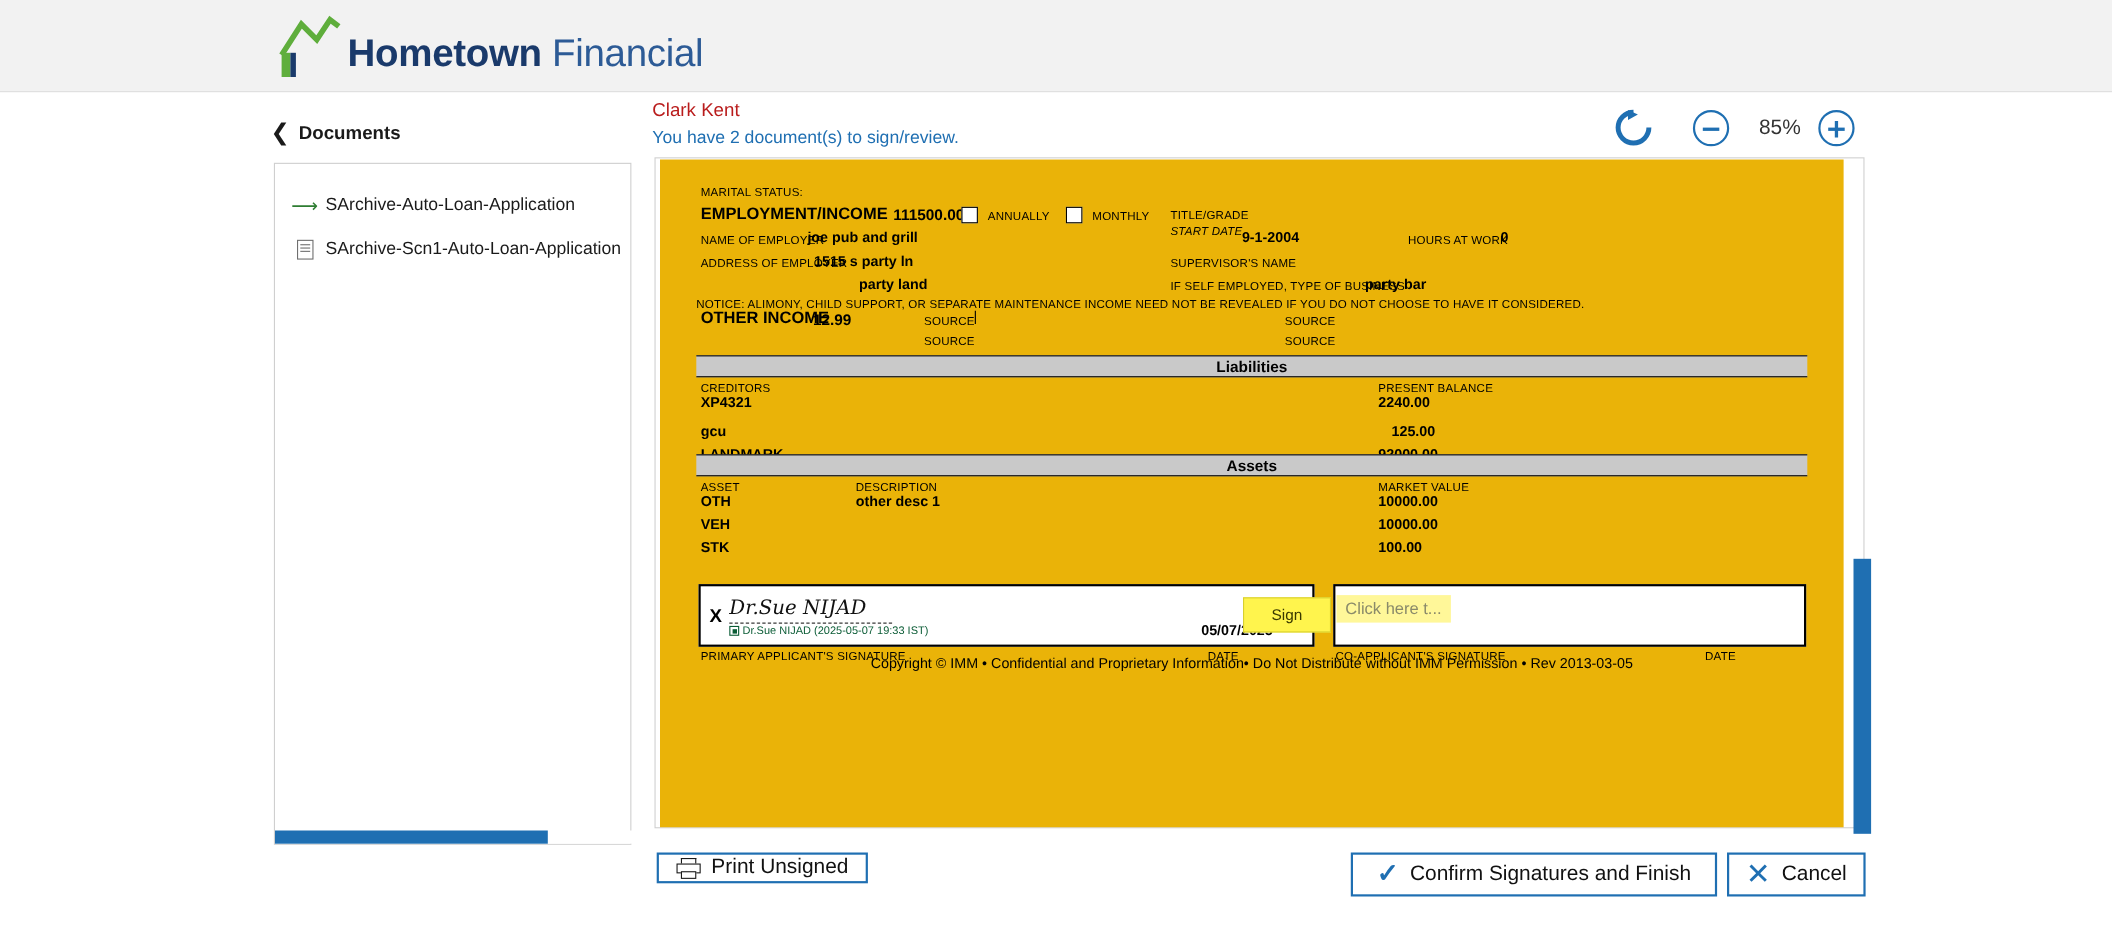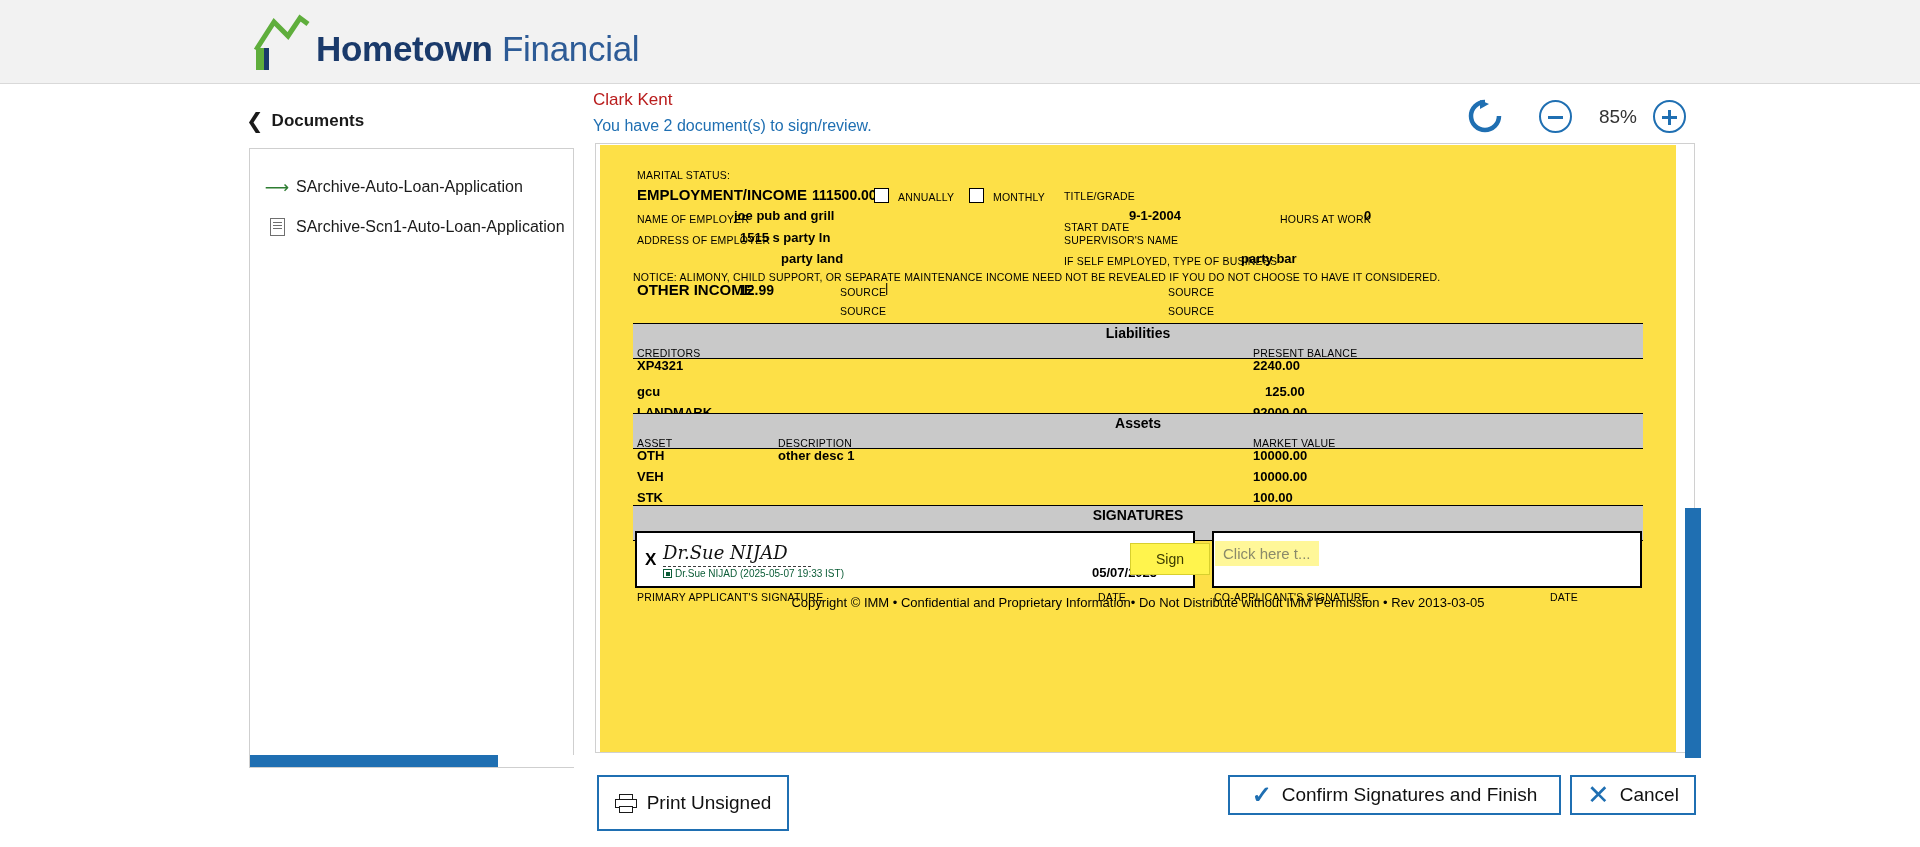--- a/index.html
+++ b/index.html
@@ -159,21 +159,21 @@
   .viewer {
     position: absolute; left: 595px; top: 143px;
     width: 1100px; height: 610px;
     background: #ffffff;
     border: 1px solid #d0d0d0;
     overflow: hidden;
   }
   .page {
     position: absolute; left: 4px; top: 1px;
     width: 1076px; height: 610px;
-    background: #fde047;
+    background: #eab308;
     font-family: "Liberation Sans", sans-serif;
     color: #000;
   }
   .vscroll {
     position: absolute; left: 1685px; top: 508px;
     width: 16px; height: 250px;
     background: #1f6fb2;
     cursor: pointer;
   }
 
@@ -182,21 +182,21 @@
   .val { font-size: 14px; font-weight: bold; }
   .val-sm { font-size: 13px; font-weight: bold; }
   .band {
     position: absolute;
     background: #c9c9c9;
     border-top: 1px solid #000;
     border-bottom: 1px solid #000;
     text-align: center;
     font-size: 14px; font-weight: bold;
     line-height: 19px;
-    height: 36px;
+    height: 20px;
   }
   .cb {
     position: absolute;
     width: 15px; height: 15px;
     border: 1.6px solid #000;
     background: #fff;
   }
   .abs { position: absolute; }
 
   
@@ -270,21 +270,21 @@
   .btn {
     position: absolute;
     background: #ffffff;
     border: 2px solid #1f6fb2;
     display: flex; align-items: center; justify-content: center;
     font-size: 19px;
     color: #111;
     cursor: pointer;
     gap: 10px;
   }
-  #print-unsigned { left: 597px; top: 775px; width: 192px; height: 56px; }
+  #print-unsigned { left: 597px; top: 775px; width: 192px; height: 28px; }
   #confirm-btn    { left: 1228px; top: 775px; width: 333px; height: 40px; }
   #cancel-btn     { left: 1570px; top: 775px; width: 126px; height: 40px; }
 
   .printer-ic { width: 22px; height: 19px; position: relative; }
   .printer-ic .body {
     position: absolute; left: 0; top: 5px;
     width: 22px; height: 9px;
     border: 1.8px solid #1a1a1a;
     background: #fff;
   }
@@ -370,21 +370,21 @@
       <div class="cb" style="left:274px; top:43px;"></div>
       <div class="abs lbl" style="left:298px; top:46px;">ANNUALLY</div>
       <div class="cb" style="left:369px; top:43px;"></div>
       <div class="abs lbl" style="left:393px; top:46px;">MONTHLY</div>
 
       <div class="abs lbl" style="left:464px; top:45px;">TITLE/GRADE</div>
 
       <div class="abs lbl" style="left:37px; top:68px;">NAME OF EMPLOYER</div>
       <div class="abs val-sm" style="left:134px; top:63px;">joe pub and grill</div>
 
-      <div class="abs lbl" style="left:464px; top:76px;">START DATE</div>
+      <div class="abs lbl" style="left:464px; top:60px;font-style:italic;">START DATE</div>
       <div class="abs val-sm" style="left:529px; top:63px;">9-1-2004</div>
       <div class="abs lbl" style="left:680px; top:68px;">HOURS AT WORK</div>
       <div class="abs val-sm" style="left:764px; top:63px;">0</div>
 
       <div class="abs lbl" style="left:37px; top:89px;">ADDRESS OF EMPLOYER</div>
       <div class="abs val-sm" style="left:140px; top:85px;">1515 s party ln</div>
       <div class="abs val-sm" style="left:181px; top:106px;">party land</div>
 
       <div class="abs lbl" style="left:464px; top:89px;">SUPERVISOR'S NAME</div>
       <div class="abs lbl" style="left:464px; top:110px;">IF SELF EMPLOYED, TYPE OF BUSINESS</div>
@@ -421,21 +421,20 @@
       <div class="abs val-sm" style="left:653px; top:303px;">10000.00</div>
 
       <div class="abs val-sm" style="left:37px; top:324px;">VEH</div>
       <div class="abs val-sm" style="left:178px; top:324px;"></div>
       <div class="abs val-sm" style="left:653px; top:324px;">10000.00</div>
 
       <div class="abs val-sm" style="left:37px; top:345px;">STK</div>
       <div class="abs val-sm" style="left:178px; top:345px;"></div>
       <div class="abs val-sm" style="left:653px; top:345px;">100.00</div>
 
-      <div class="band" style="left:33px; top:360px; width:1010px;">SIGNATURES</div>
 
       <div class="sigbox" style="left:35px; top:386px; width:560px; height:57px;">
         <span class="sig-x" style="left:8px; top:17px;">X</span>
         <span class="sig-script" style="left:26px; top:9px;">Dr.Sue NIJAD</span>
         <span class="sig-line" style="left:26px; top:33px; width:148px;"></span>
         <span class="sig-stamp" style="left:26px; top:35px;">
           <span class="stamp-ic"></span>
           <span>Dr.Sue NIJAD (2025-05-07 19:33 IST)</span>
         </span>
         <span class="sig-date" style="left:455px; top:32px;">05/07/2025</span>

